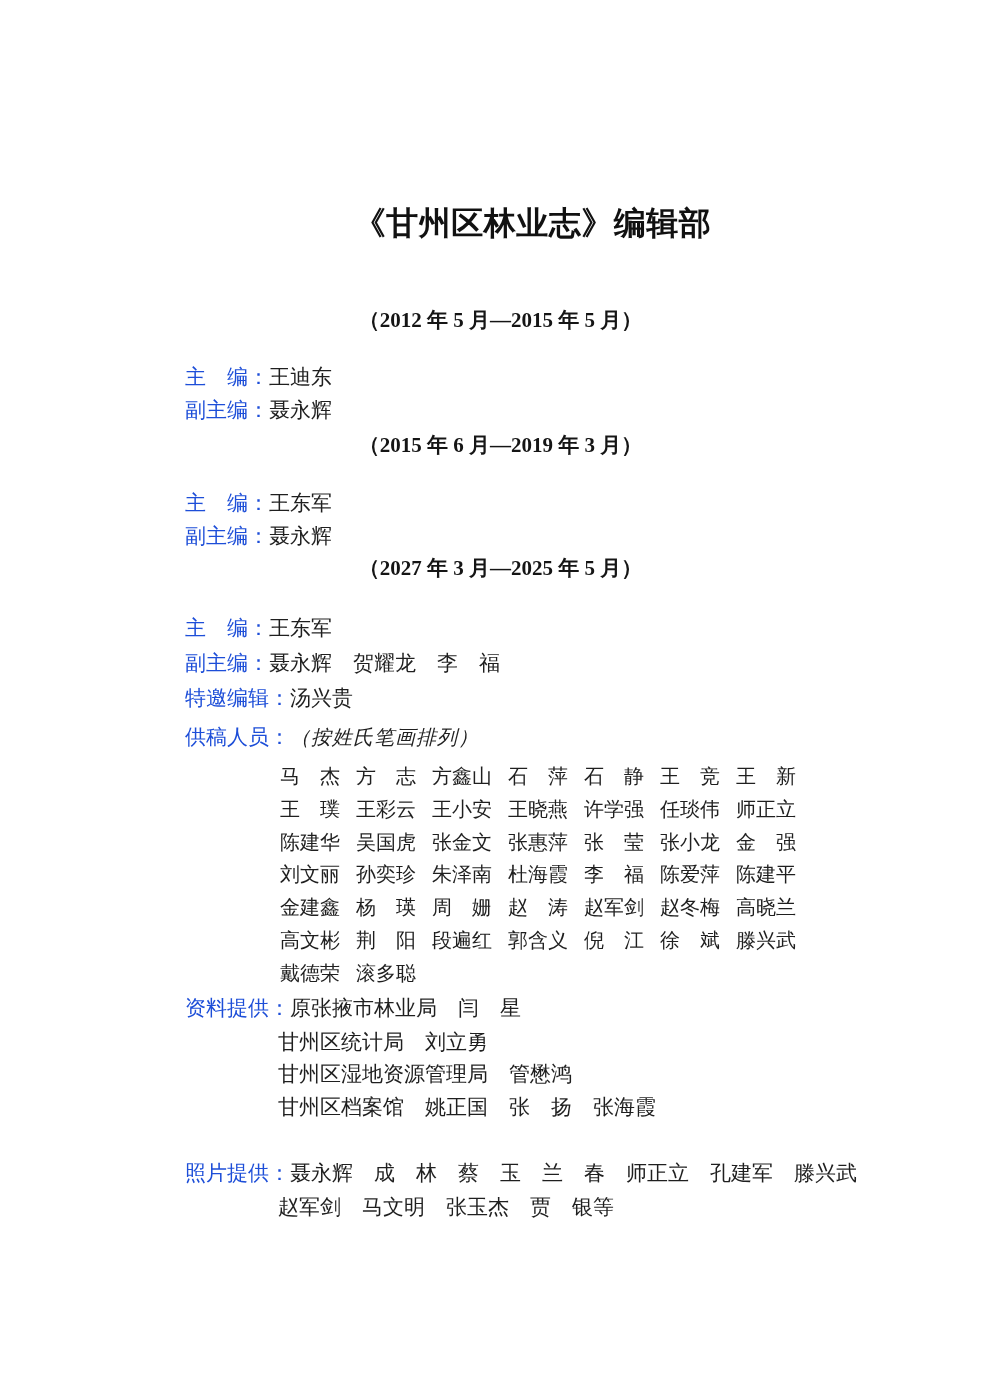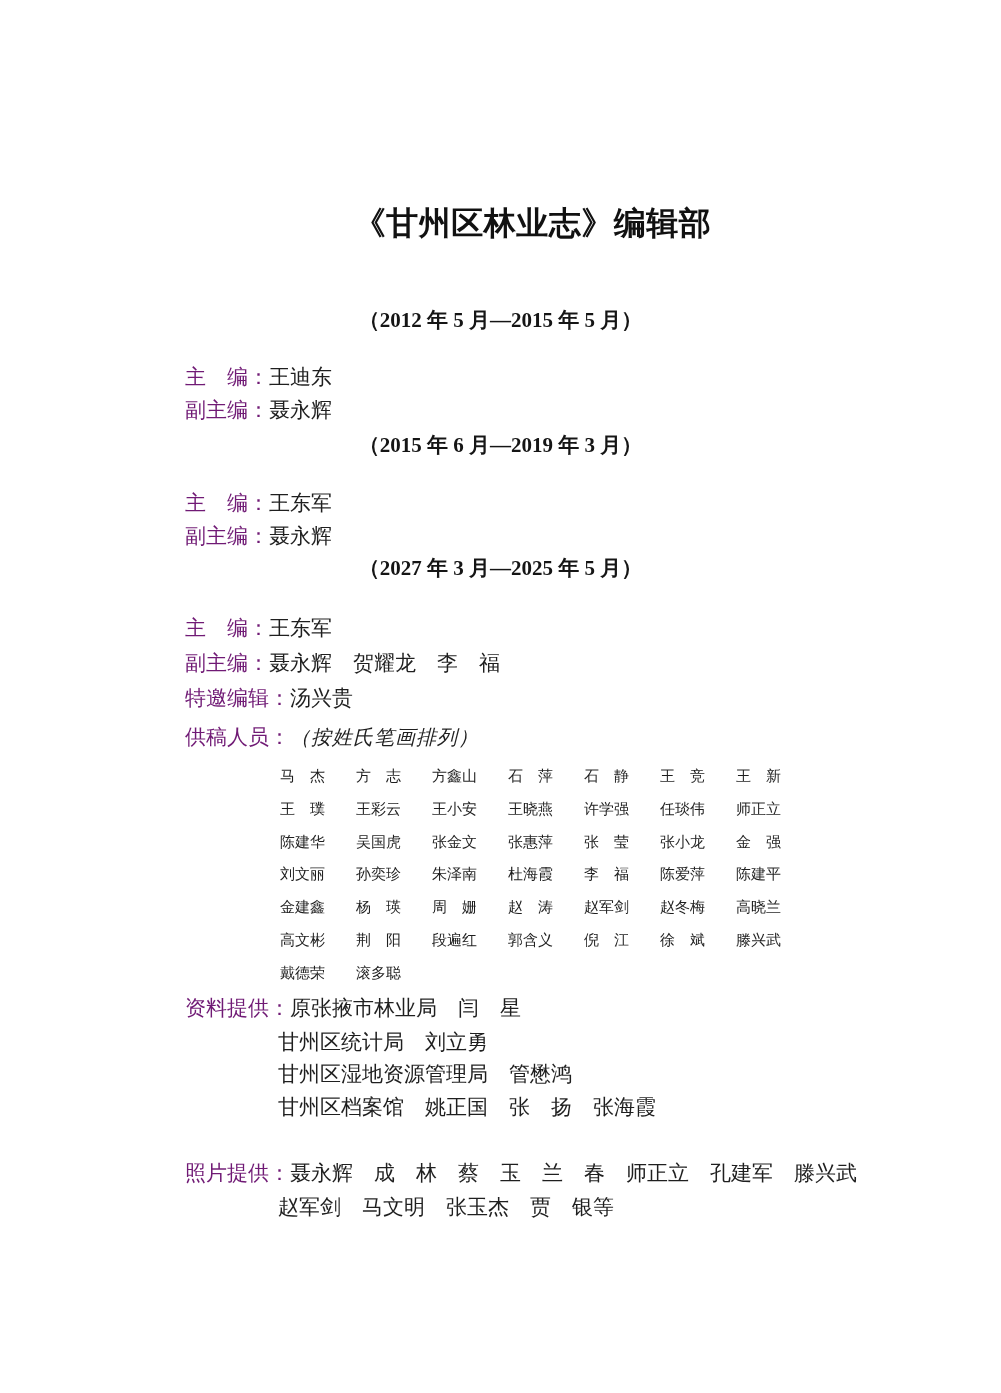--- a/index.html
+++ b/index.html
@@ -18,28 +18,28 @@
     font-size:32px;font-weight:bold;color:#111;
     letter-spacing:0.5px;
     font-family:Liberation Sans, sans-serif;
     margin-left:32px;
   }
   .date-line{
     font-size:21px;font-weight:bold;color:#151515;
     font-family:"Liberation Serif",serif;
   }
   .role-line{left:185px;font-size:21px;}
-  .lbl{font-family:"Liberation Sans",sans-serif;color:#701a75;}
+  .lbl{font-family:"Liberation Sans",sans-serif;color:#1d4ed8;}
   .val{font-family:"Liberation Serif",serif;color:#1f1f1f;}
   .note{font-style:italic;font-size:20px;letter-spacing:1px;}
   .grid{position:absolute;left:280px;top:760px;}
   .grid-row{height:32.8px;line-height:32.8px;white-space:pre;}
   .grid-cell{
     display:inline-block;width:76px;
-    font-size:15px;white-space:pre;
+    font-size:20px;white-space:pre;
     font-family:"Liberation Serif",serif;
   }
   .hang{left:278px;font-size:21px;}
 </style>
 </head>
 <body>
 
 <div class="page">
 
   <div class="line center doc-title" style="top:202px;">《甘州区林业志》编辑部</div>

